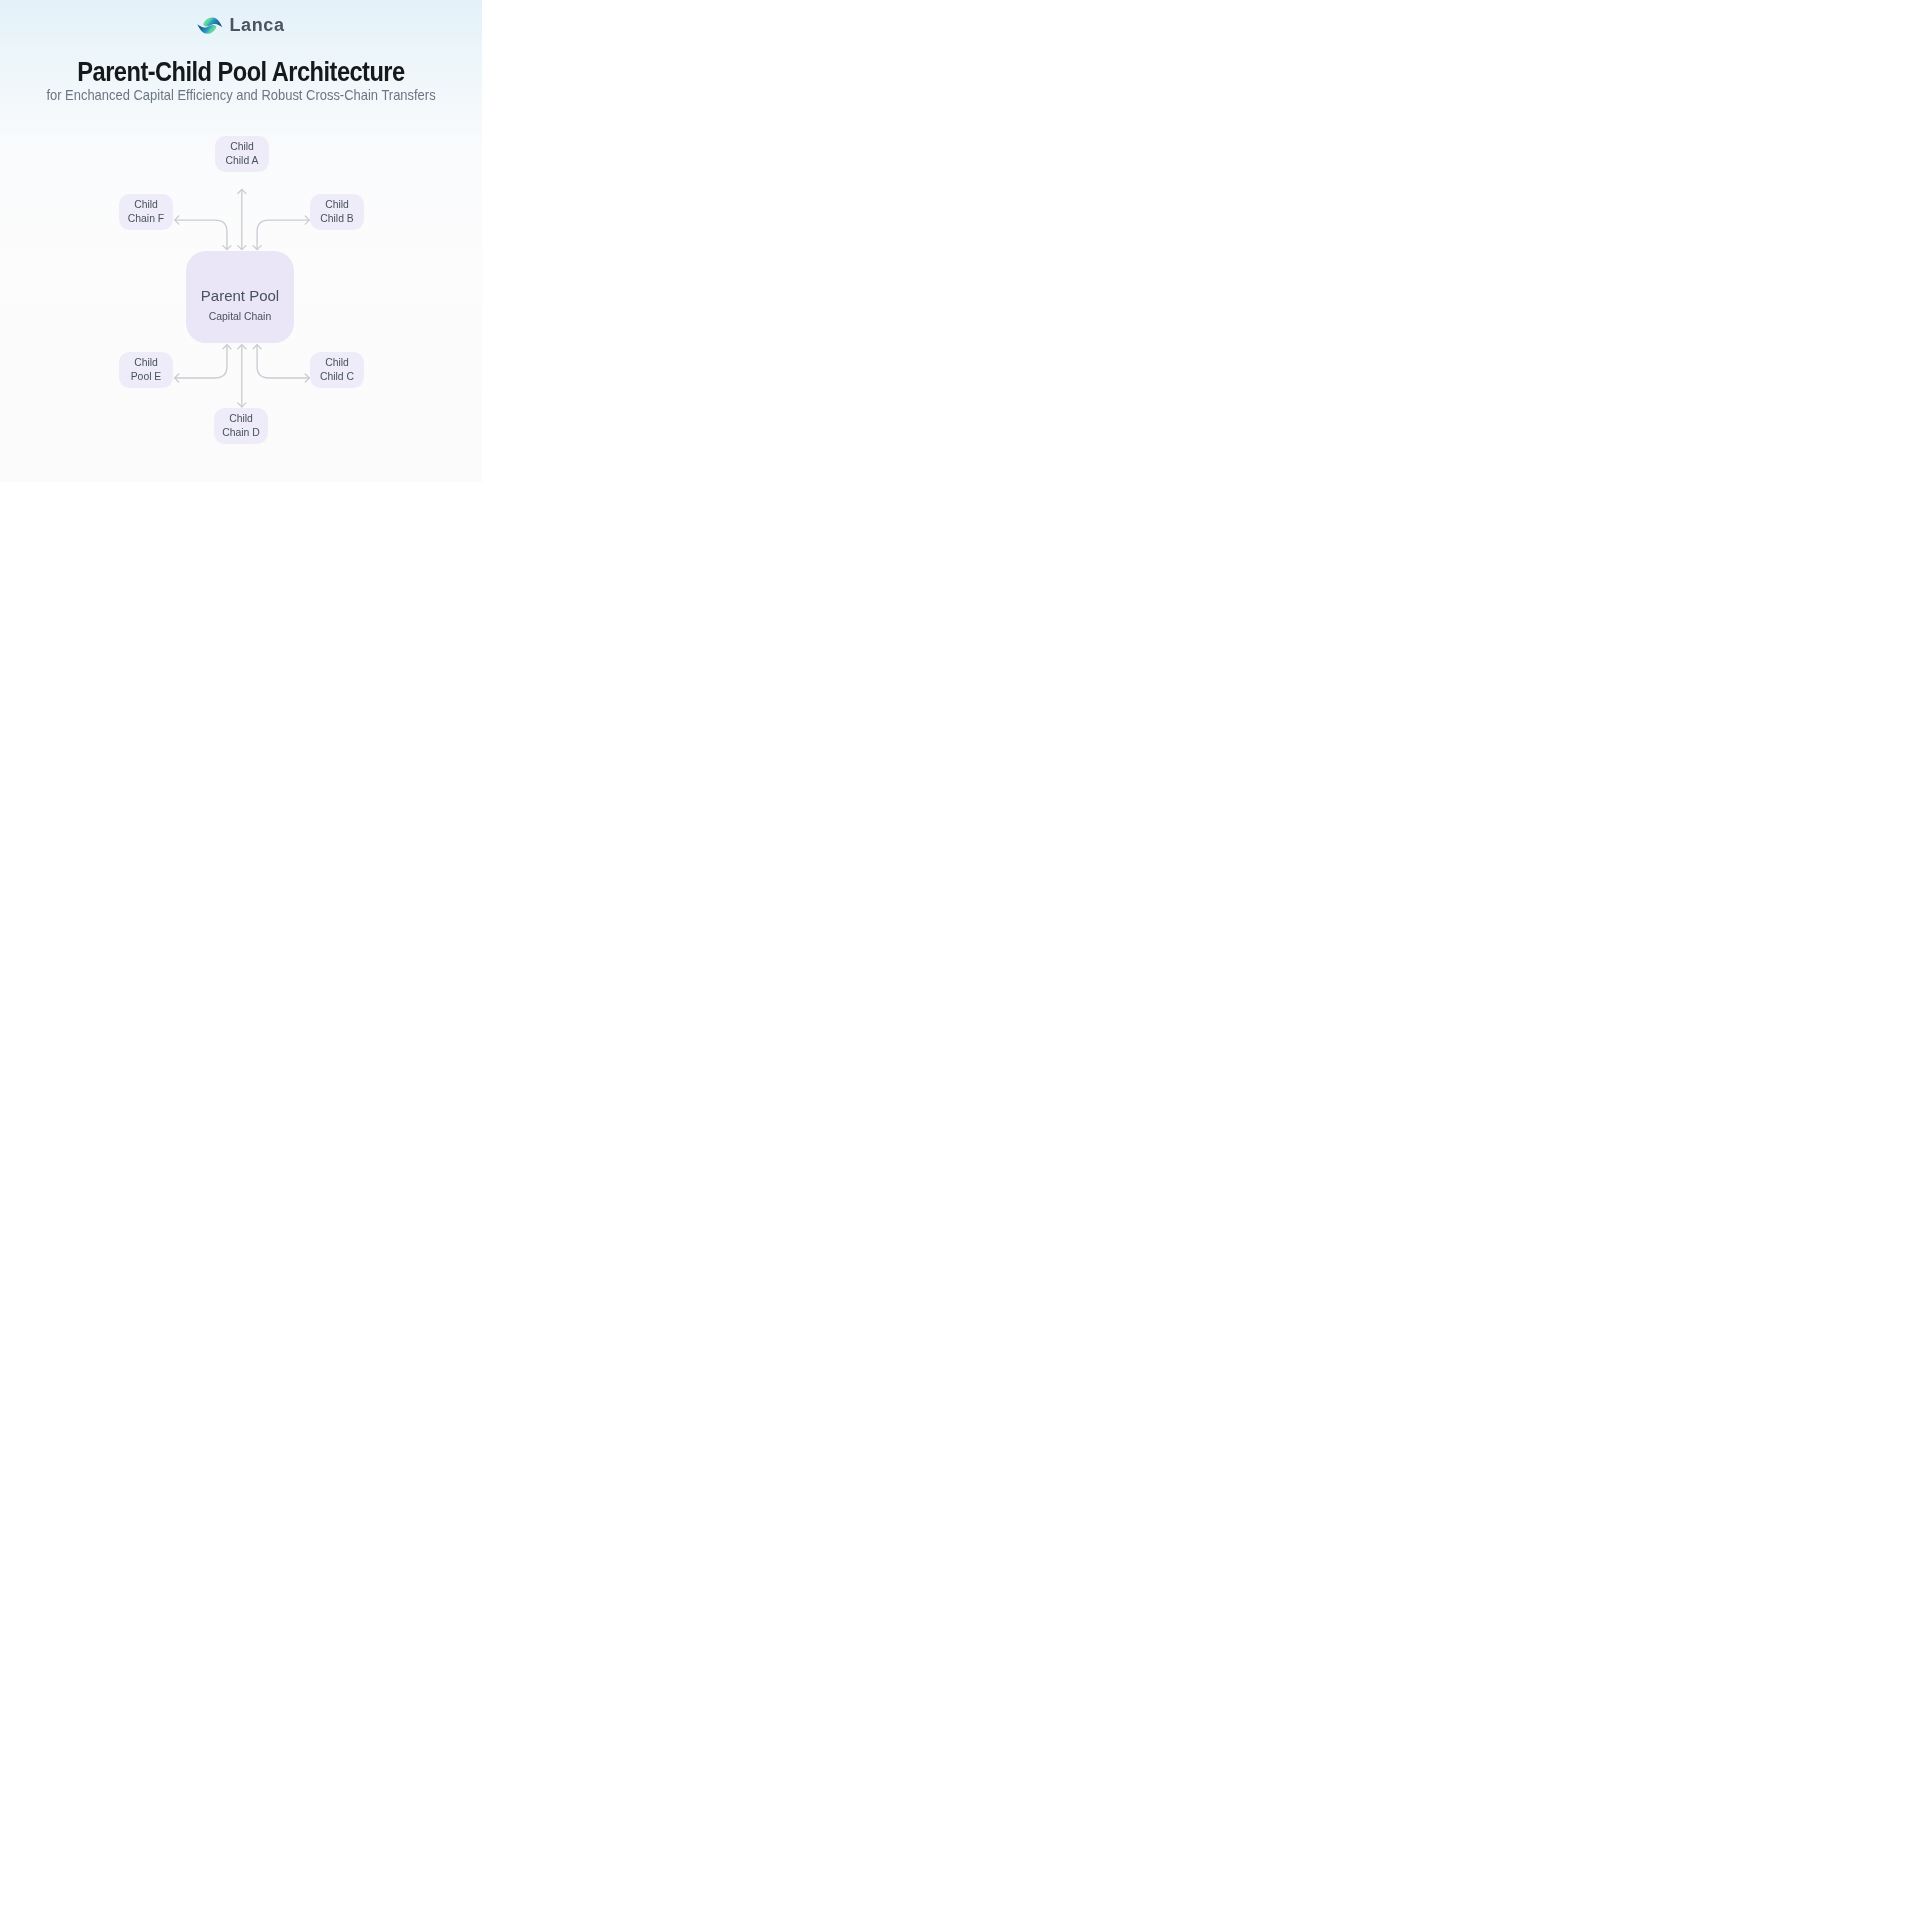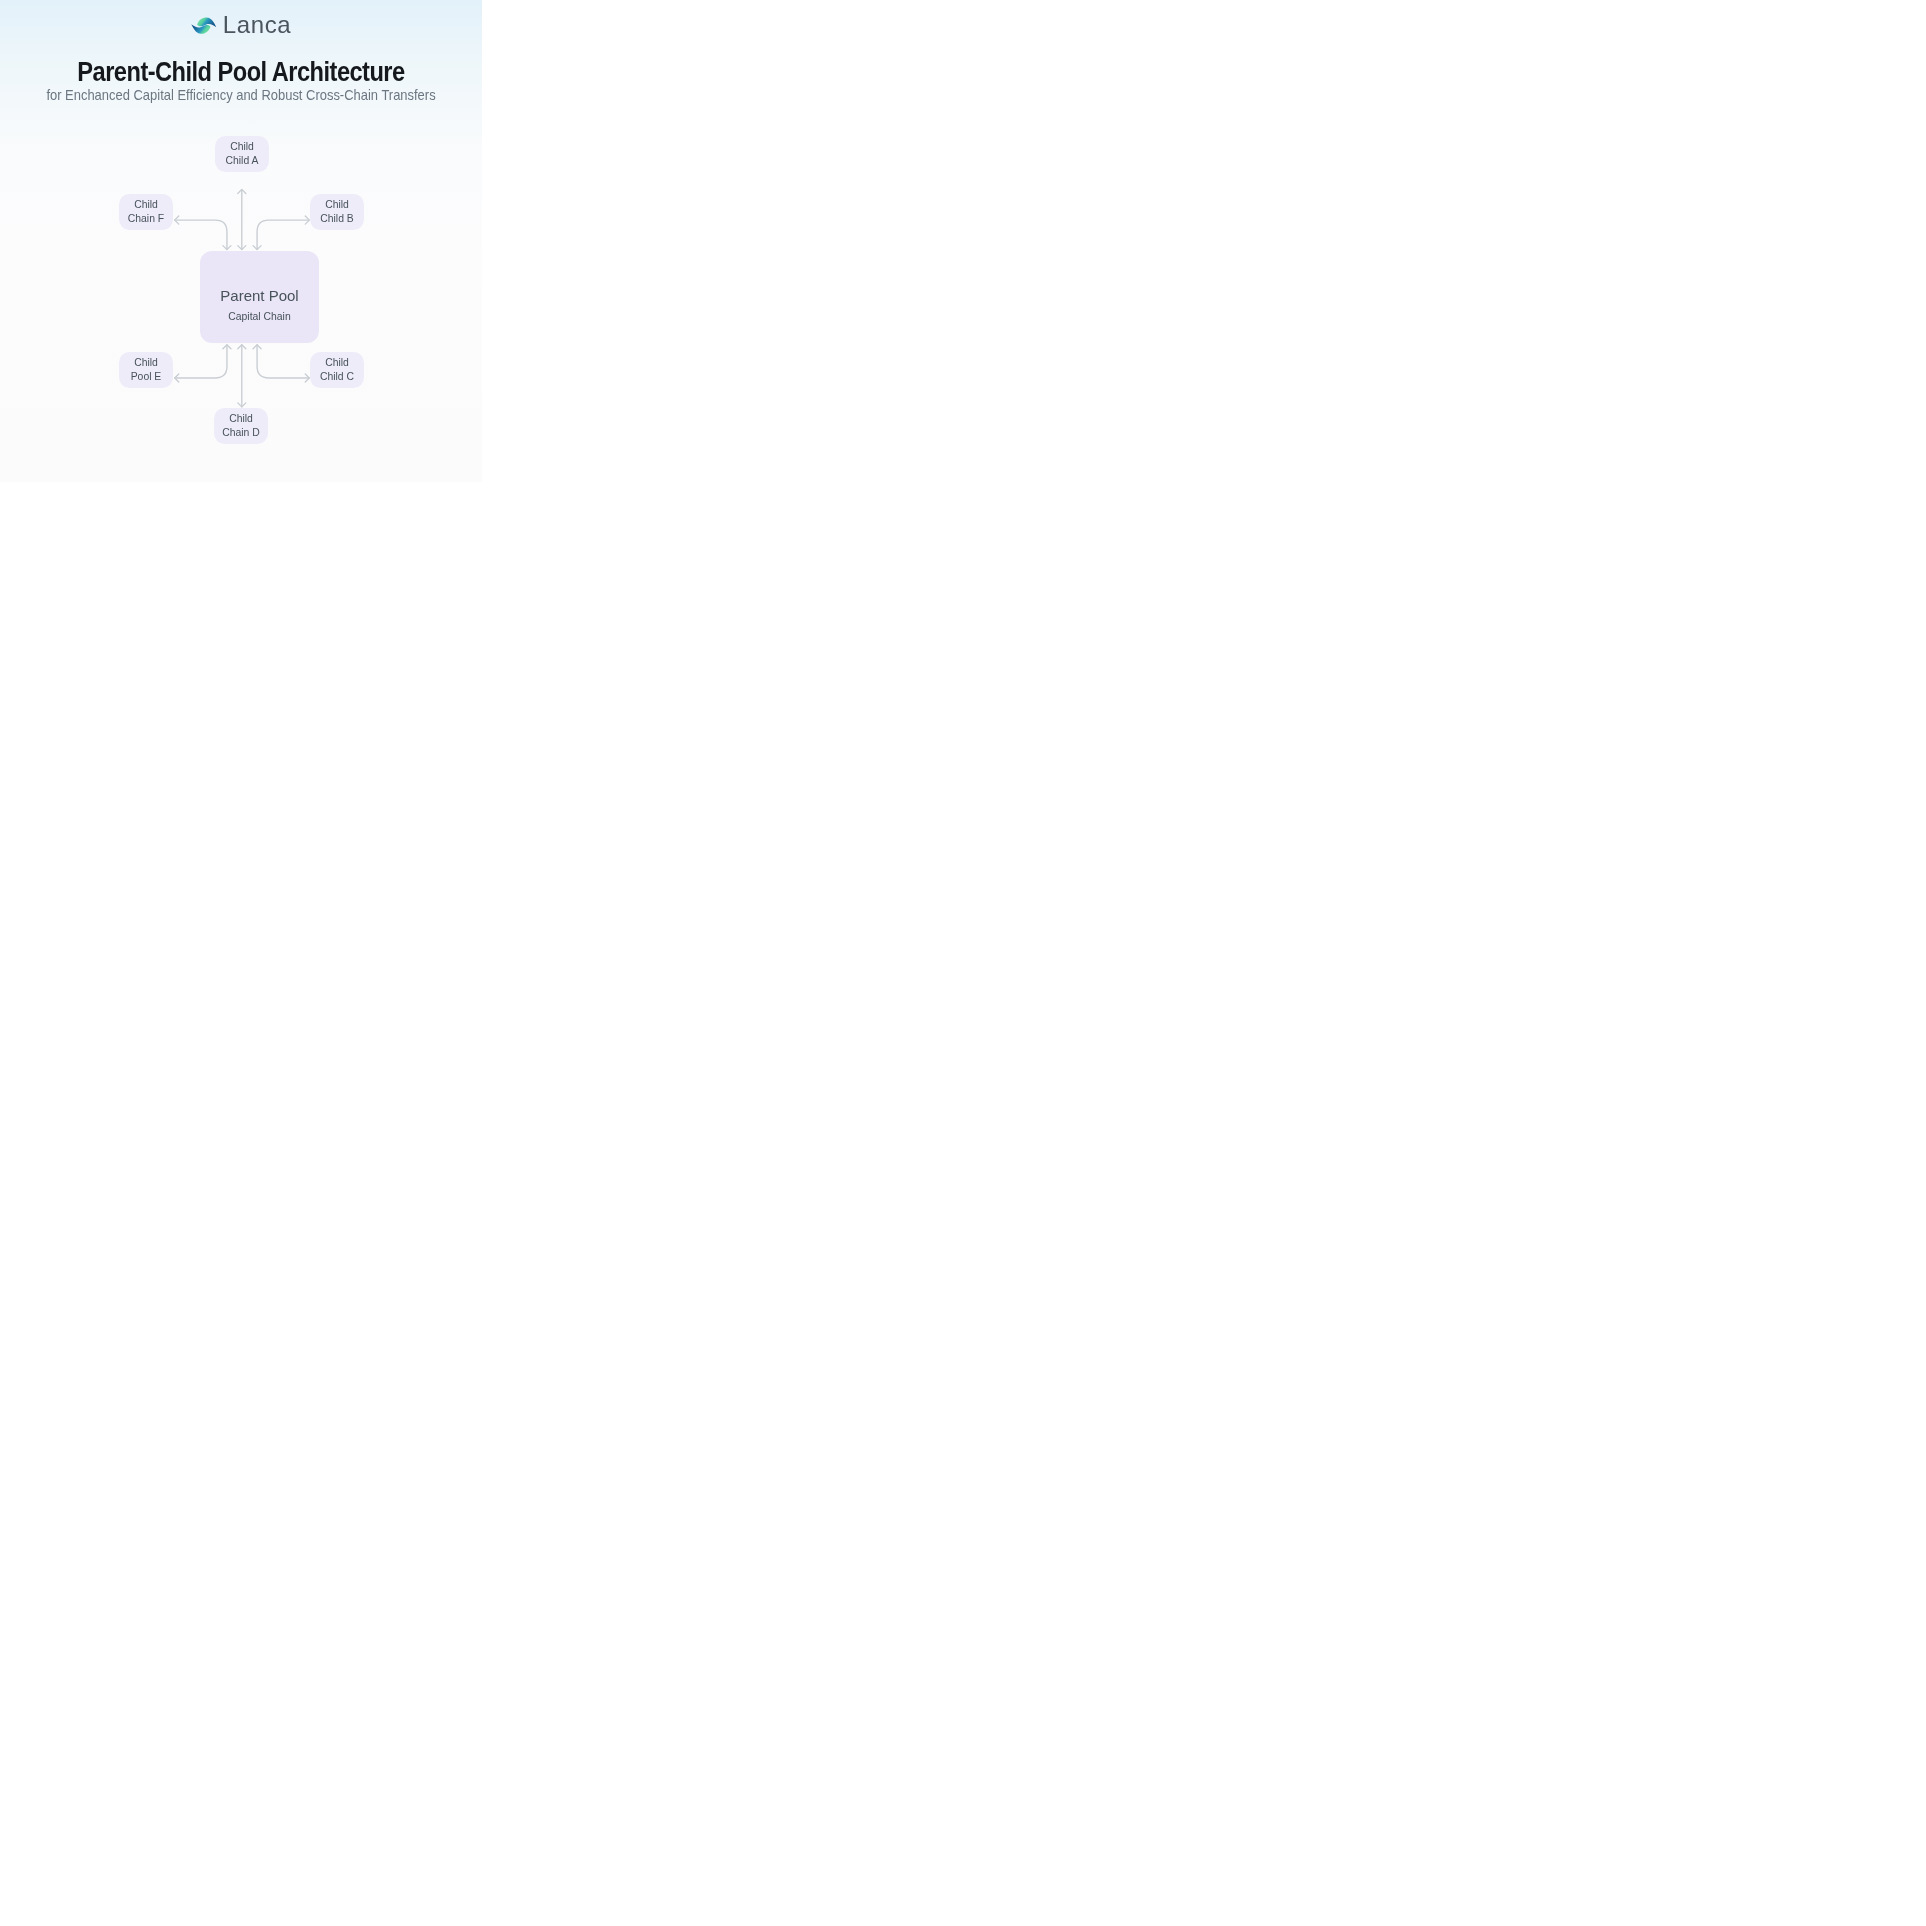--- a/index.html
+++ b/index.html
@@ -15,21 +15,21 @@
       #FCFCFD 55%,
       var(--bg-bottom) 100%);
   }
   
   .logo-row{
     position:absolute;top:16px;left:0;right:0;height:18.5px;
     display:flex;justify-content:center;align-items:center;gap:6px;
   }
   .logo-icon{width:26px;height:18.5px;display:block;}
   .logo-text{
-    font-size:24px;font-weight:400;letter-spacing:0.6px;
+    font-size:18px;font-weight:700;letter-spacing:0.6px;
     color:var(--brand-text);line-height:1;
   }
   
   .title{
     position:absolute;top:59px;left:0;right:0;margin:0;
     text-align:center;font-size:27px;font-weight:700;line-height:1;
     letter-spacing:-0.6px;color:var(--ink-title);
     transform:scaleX(.875);transform-origin:center;
     white-space:nowrap;
   }
@@ -52,22 +52,22 @@
     background:var(--box-fill-child);border-radius:10.4px;
   }
   .child{width:54px;height:36px;}
   .pos-a{left:215px;top:136px;}
   .pos-b{left:310px;top:194px;}
   .pos-c{left:310px;top:352px;}
   .pos-d{left:214px;top:408px;}
   .pos-e{left:119px;top:352px;}
   .pos-f{left:119px;top:194px;}
   .parent{
-    left:200px;top:251px;width:119px;height:92px;
-    border-radius:12px;background:var(--box-fill-parent);
+    left:186px;top:251px;width:108px;height:92px;
+    border-radius:20px;background:var(--box-fill-parent);
   }
   .child-label{
     text-align:center;font-size:10.4px;line-height:13.6px;
     font-weight:500;color:var(--ink-slate);
   }
   .child-label span{display:block;}
   .parent-inner{text-align:center;transform:translateY(8.8px);}
   .parent-title{
     font-size:15px;line-height:14.4px;font-weight:500;color:var(--ink-slate);
   }

